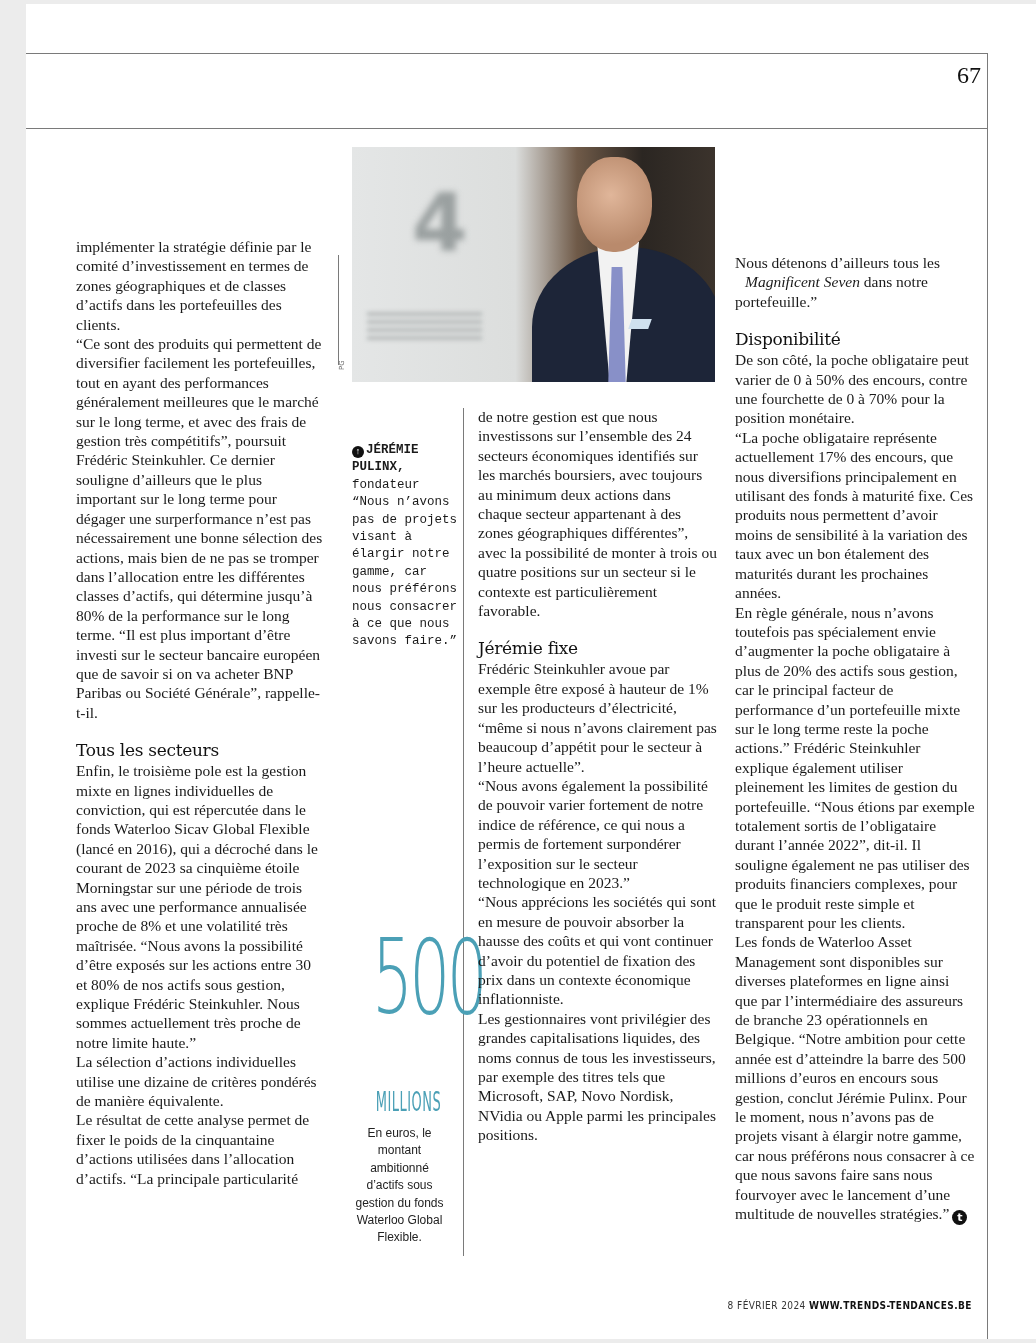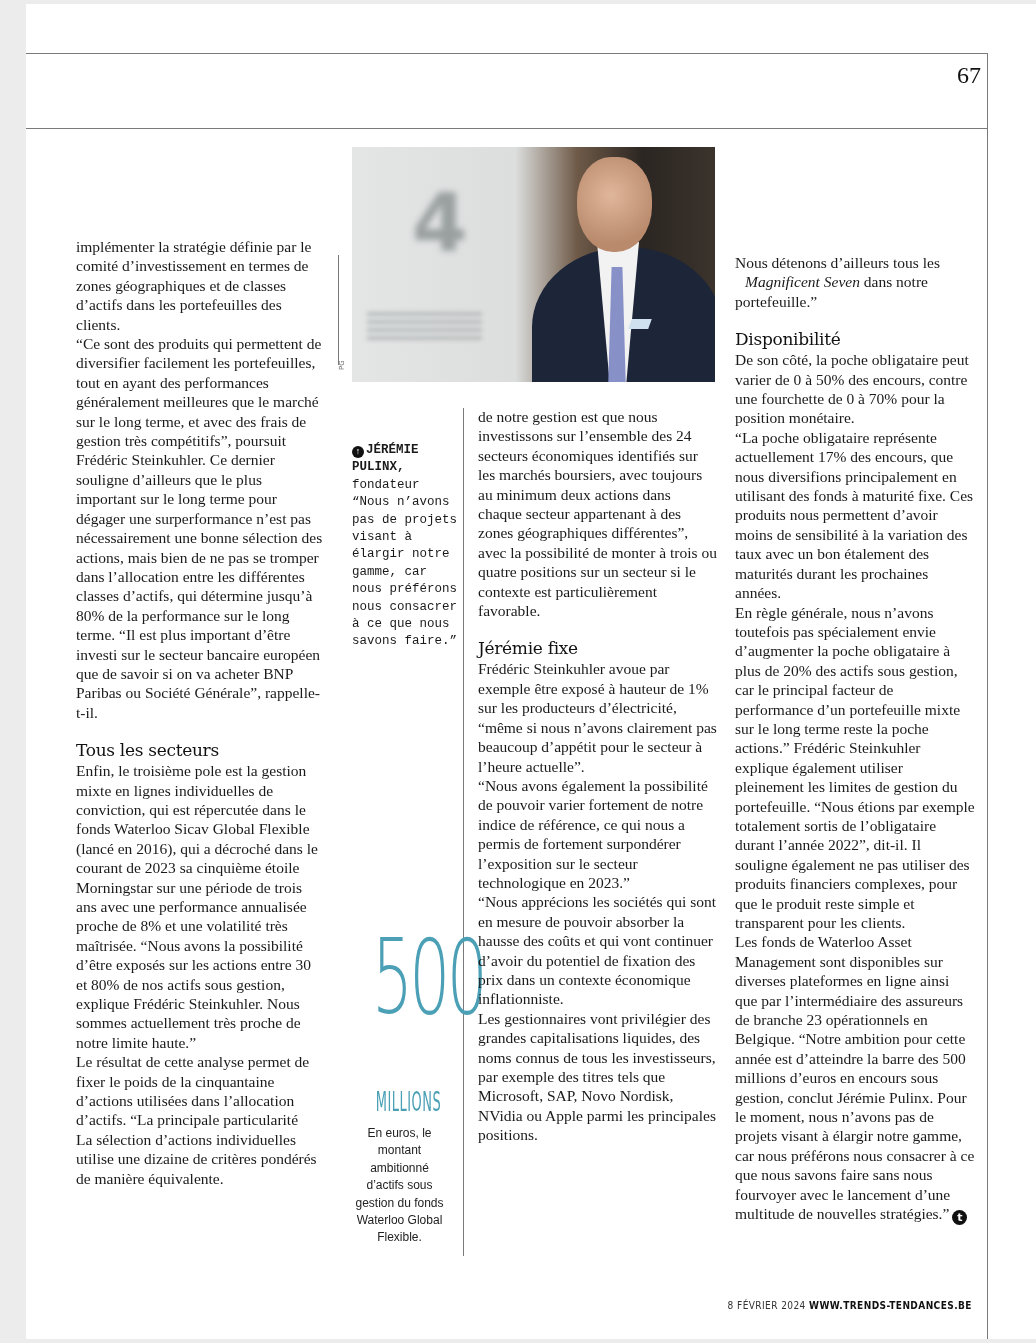--- a/index.html
+++ b/index.html
@@ -44,22 +44,22 @@
 
 <div class="rule-v" style="left:338px;top:255px;height:110px;"></div>
 <div class="rule-v" style="left:463px;top:408px;height:848px;"></div>
 
 <div class="col" style="left:76px;top:237px;width:248px;">
   <p>implémenter la stratégie définie par le comité d’investissement en termes de zones géographiques et de classes d’actifs dans les portefeuilles des clients.</p>
   <p>“Ce sont des produits qui permettent de diversifier facilement les portefeuilles, tout en ayant des performances généralement meilleures que le marché sur le long terme, et avec des frais de gestion très compétitifs”, poursuit Frédéric Steinkuhler. Ce dernier souligne d’ailleurs que le plus important sur le long terme pour dégager une surperformance n’est pas nécessairement une bonne sélection des actions, mais bien de ne pas se tromper dans l’allocation entre les différentes classes d’actifs, qui détermine jusqu’à 80% de la performance sur le long terme. “Il est plus important d’être investi sur le secteur bancaire européen que de savoir si on va acheter BNP Paribas ou Société Générale”, rappelle-t-il.</p>
   <div class="gap"></div>
   <h3>Tous les secteurs</h3>
   <p>Enfin, le troisième pole est la gestion mixte en lignes individuelles de conviction, qui est répercutée dans le fonds Waterloo Sicav Global Flexible (lancé en 2016), qui a décroché dans le courant de 2023 sa cinquième étoile Morningstar sur une période de trois ans avec une performance annualisée proche de 8% et une volatilité très maîtrisée. “Nous avons la possibilité d’être exposés sur les actions entre 30 et 80% de nos actifs sous gestion, explique Frédéric Steinkuhler. Nous sommes actuellement très proche de notre limite haute.”</p>
+  <p>La sélection d’actions individuelles utilise une dizaine de critères pondérés de manière équivalente.</p>
   <p>Le résultat de cette analyse permet de fixer le poids de la cinquantaine d’actions utilisées dans l’allocation d’actifs. “La principale particularité</p>
-  <p>La sélection d’actions individuelles utilise une dizaine de critères pondérés de manière équivalente.</p>
 </div>
 
 <div class="photo" title="Portrait of Jérémie Pulinx in a dark suit with lavender tie">
   <div class="bg-num">4</div>
   <div class="bg-lines"></div>
   <div class="suit"></div>
   <div class="shirt"></div>
   <div class="tie"></div>
   <div class="pocket"></div>
   <div class="head"></div>

